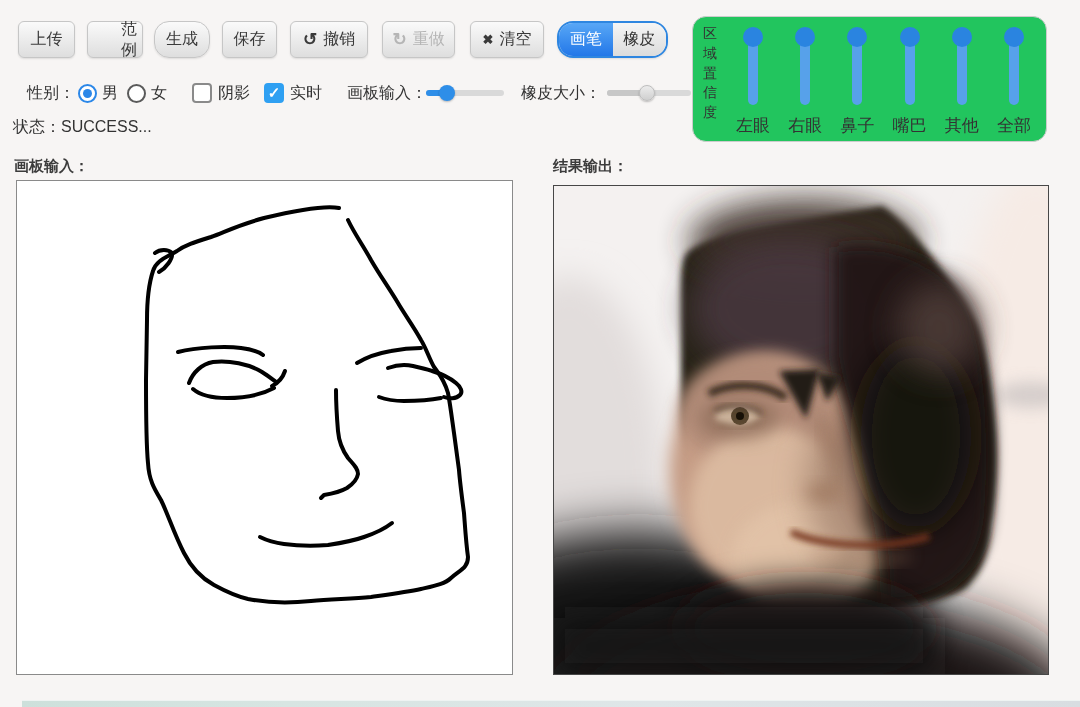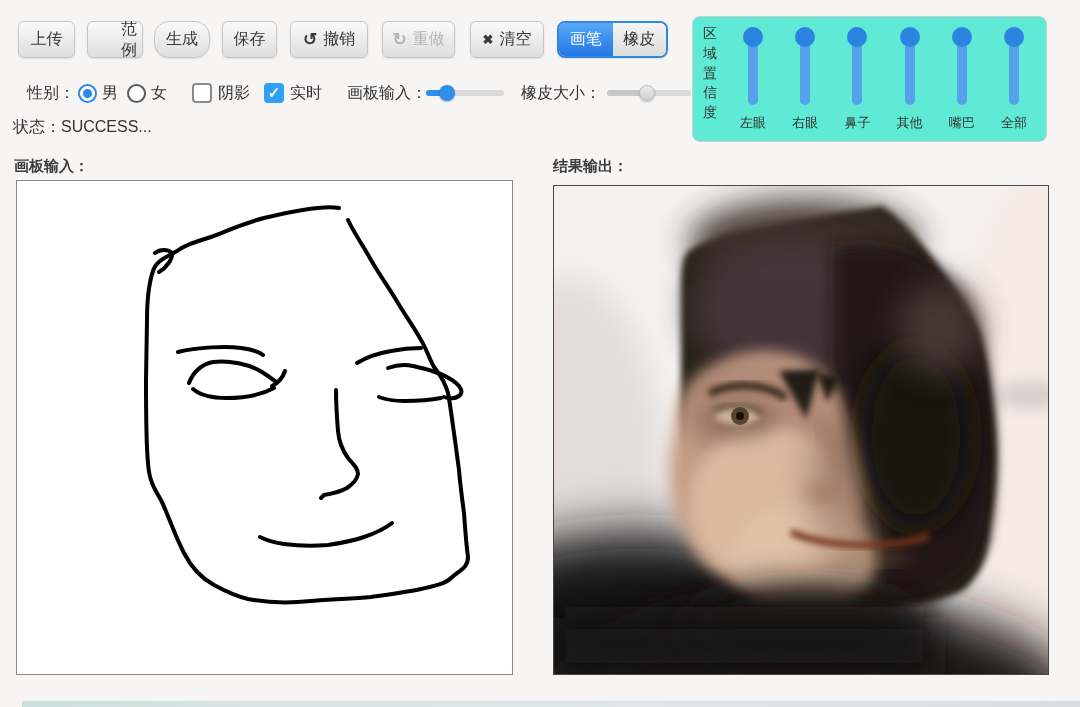--- a/index.html
+++ b/index.html
@@ -9,21 +9,21 @@
 
   
   .btn { position:absolute; top:21px; height:37px; display:flex; align-items:center;
          justify-content:center; gap:6px; background:linear-gradient(#fafafa,#dedede);
          border:1px solid #c6c6c6; border-radius:6px; font-size:16px; color:#3a3a3a;
          box-shadow:0 1px 2px rgba(0,0,0,.10); cursor:pointer; }
   .btn .ic { font-size:17px; font-weight:bold; line-height:1; }
   .btn.disabled { color:#b5b5b5; }
   .btn.disabled .ic { color:#b5b5b5; }
   .seg { position:absolute; left:557px; top:21px; width:111px; height:37px;
-         border:2px solid #2e86e0; border-radius:8px; overflow:hidden; display:flex;
+         border:2px solid #2e86e0; border-radius:16px; overflow:hidden; display:flex;
          box-shadow:0 1px 2px rgba(0,0,0,.10); }
   .seg-item { flex:1; display:flex; align-items:center; justify-content:center;
               font-size:16px; cursor:pointer; }
   .seg-on  { background:linear-gradient(#58a7f6,#2277e8); color:#fff; }
   .seg-off { background:linear-gradient(#f5f5f5,#dcdcdc); color:#333; }
 
   
   .row2 { position:absolute; left:14px; top:80px; height:26px; width:1028px; font-size:16px; color:#333; }
   .row2 .it { position:absolute; top:0; height:26px; display:flex; align-items:center; }
   .radio { width:19px; height:19px; border-radius:50%; background:#fff; border:2px solid #2b87e8;
@@ -37,29 +37,29 @@
   .hfill { position:absolute; left:0; top:0; height:6px; border-radius:3px; background:#2e8ee8; }
   .hfill.gray { background:#c7c7c7; }
   .hthumb { position:absolute; top:-5px; width:16px; height:16px; border-radius:50%;
             background:#2e8ee8; box-shadow:0 1px 2px rgba(0,0,0,.25); }
   .hthumb.gray { background:linear-gradient(#ececec,#cfcfcf); border:1px solid #bdbdbd; }
 
   .status { position:absolute; left:13px; top:117px; font-size:16px; color:#333; }
 
   
   .panel { position:absolute; left:692px; top:16px; width:355px; height:126px;
-           background:#5eead4; border:1px solid #cccccc; border-radius:8px; }
+           background:#22c55e; border:1px solid #cccccc; border-radius:14px; }
   .vtitle { position:absolute; left:9px; top:7px; width:16px; font-size:14px; line-height:19.8px;
             color:#333; text-align:center; word-break:break-all; }
   .vcols { position:absolute; left:34px; top:8px; right:6px; bottom:4px; display:flex; }
   .vcol { flex:1; display:flex; flex-direction:column; align-items:center; }
   .vtrack { position:relative; width:10px; height:72px; margin-top:8px; border-radius:5px; background:#57a1ea; cursor:pointer; }
   .vthumb { position:absolute; left:50%; margin-left:-10px; width:20px; height:20px;
             border-radius:50%; background:#2a84e0; top:0; margin-top:-6px; cursor:pointer; }
-  .vlabel { margin-top:9px; font-size:13px; color:#333; }
+  .vlabel { margin-top:9px; font-size:17px; color:#333; }
 
   
   .area-label { position:absolute; font-size:15px; color:#3c3c3c;font-weight:bold; }
   .in-canvas { position:absolute; left:16px; top:180px; width:497px; height:495px;
                background:#ffffff; border:1px solid #8a8a8a; cursor:crosshair; }
   .out-box { position:absolute; left:553px; top:185px; width:496px; height:490px;
              background:#f4f1f0; border:1px solid #474747; }
   .in-canvas svg, .out-box svg { display:block; width:100%; height:100%; }
 
   .bottom-strip { position:absolute; left:22px; top:700px; width:1058px; height:7px;
@@ -156,27 +156,27 @@
         <div class="vcol">
           <div class="vtrack">
             <div class="vthumb" style="top: 0px;"></div>
           </div>
           <div class="vlabel">鼻子</div>
         </div>
         <div class="vcol">
           <div class="vtrack">
             <div class="vthumb" style="top: 0px;"></div>
           </div>
+          <div class="vlabel">嘴巴</div>
+        </div>
+        <div class="vcol">
+          <div class="vtrack">
+            <div class="vthumb" style="top: 0px;"></div>
+          </div>
           <div class="vlabel">其他</div>
-        </div>
-        <div class="vcol">
-          <div class="vtrack">
-            <div class="vthumb" style="top: 0px;"></div>
-          </div>
-          <div class="vlabel">嘴巴</div>
         </div>
         <div class="vcol">
           <div class="vtrack">
             <div class="vthumb" style="top: 0px;"></div>
           </div>
           <div class="vlabel">全部</div>
         </div>
       </div>
   </div>
 

